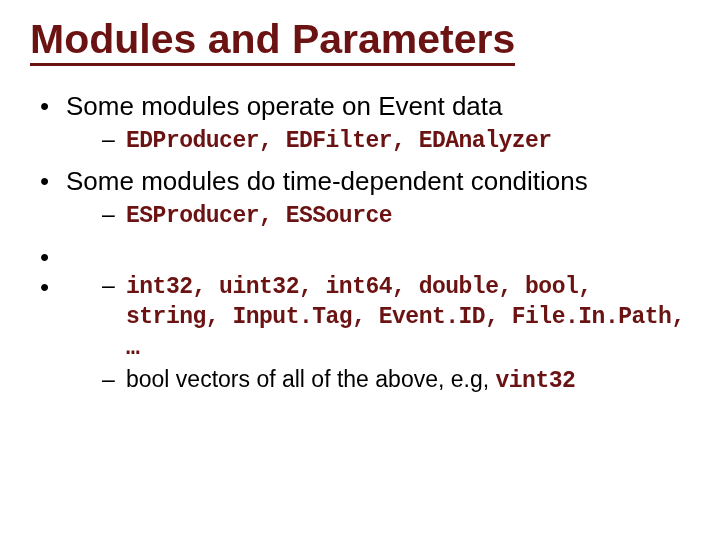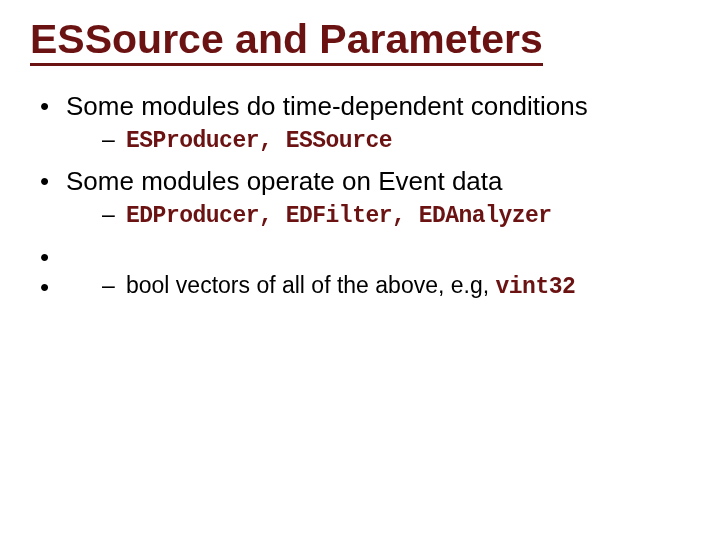--- a/index.html
+++ b/index.html
@@ -75,49 +75,52 @@
   }
   .gap {
     height: 28px;
   }
 </style>
 </head>
 <body>
 
 <div class="slide">
 
-  <div class="title">ESSource and Parameters</div>
+  <div class="title">Modules and Parameters</div>
 
   <ul class="top">
+
+    <li>
+      <span>Some modules operate on Event data</span>
+      <ul class="sub">
+        <li>
+          <span class="mono">EDProducer, EDFilter, EDAnalyzer</span>
+        </li>
+      </ul>
+    </li>
 
     <li>
       <span>Some modules do time-dependent conditions</span>
       <ul class="sub">
         <li>
           <span class="mono">ESProducer, ESSource</span>
-        </li>
-      </ul>
-    </li>
-
-    <li>
-      <span>Some modules operate on Event data</span>
-      <ul class="sub">
-        <li>
-          <span class="mono">EDProducer, EDFilter, EDAnalyzer</span>
         </li>
       </ul>
     </li>
 
     <li style="list-style:none; padding:0; margin:0;">
       <div class="gap"></div>
     </li>
 
     <li>
       <ul class="sub">
         <li>
+          <span class="mono">int32, uint32, int64, double, bool, string, Input.Tag, Event.ID, File.In.Path, …</span>
+        </li>
+        <li>
           <span>bool vectors of all of the above, e.g, </span><span class="mono">vint32</span>
         </li>
       </ul>
     </li>
 
   </ul>
 
 </div>
 
 </body></html>

